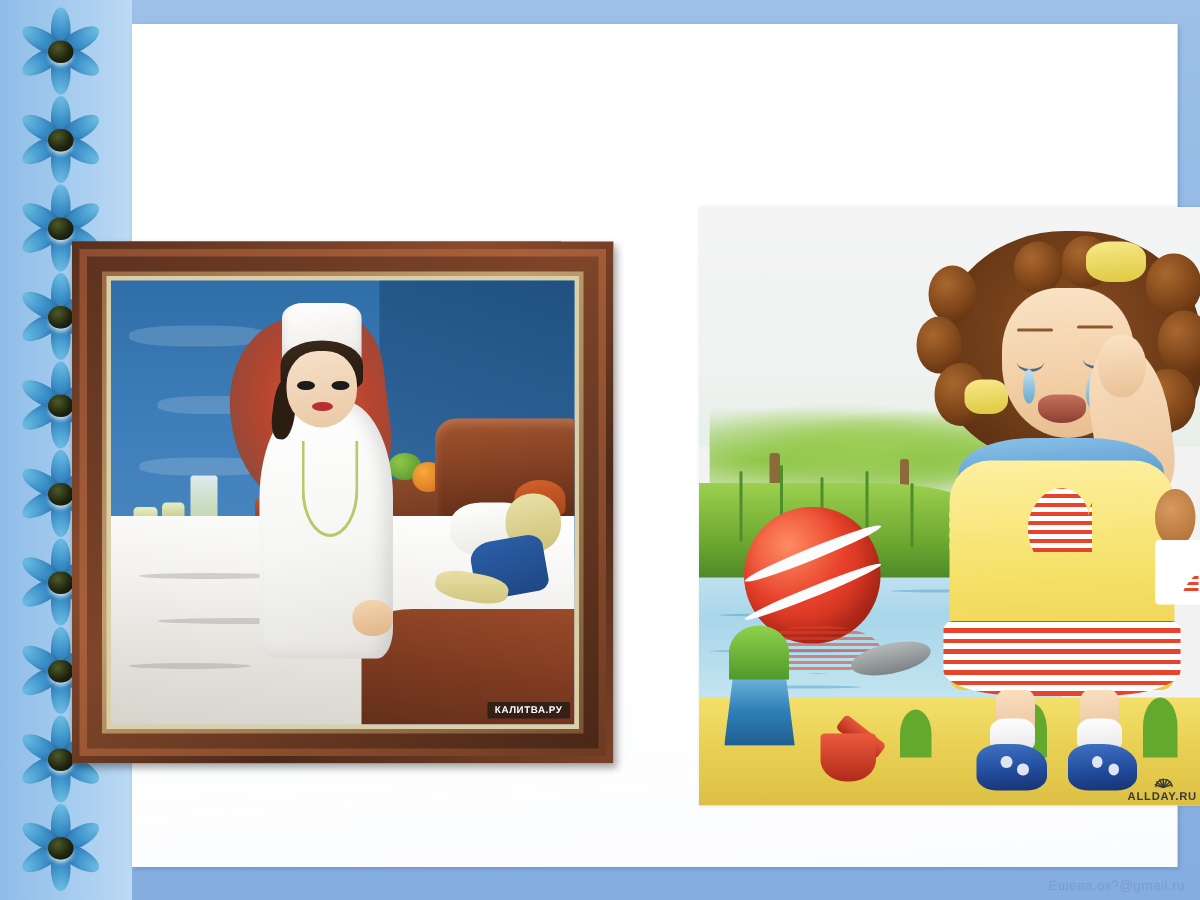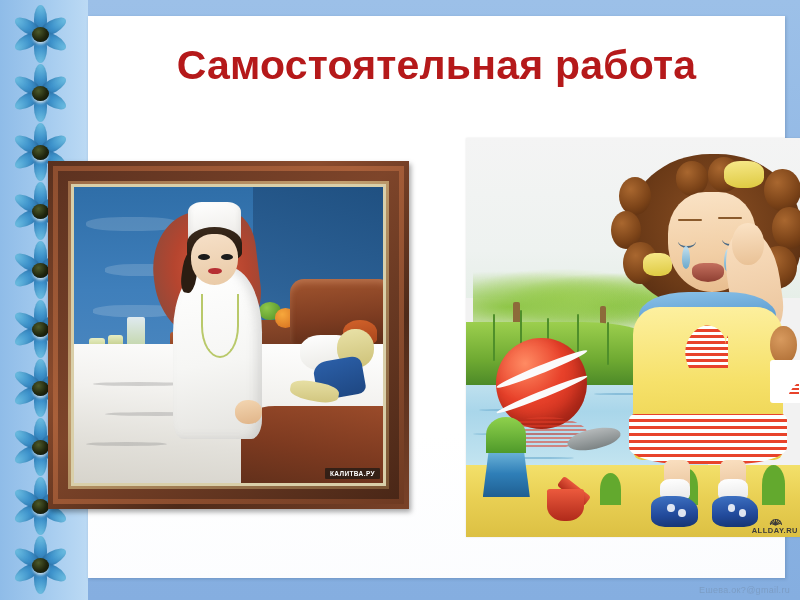--- a/index.html
+++ b/index.html
@@ -468,21 +468,20 @@
         <span class="petal" style="transform: rotate(120deg);"></span>
         <span class="petal" style="transform: rotate(180deg);"></span>
         <span class="petal" style="transform: rotate(240deg);"></span>
         <span class="petal" style="transform: rotate(300deg);"></span>
         <span class="fcenter"></span>
       </div>
     </div>
 
   <div id="content-panel"></div>
 
-  <div id="page-title">Самостоятельная работа</div>
 
   <div id="framed-painting">
     <div class="frame-l1"></div>
     <div class="frame-l2"></div>
     <div class="frame-l3"></div>
     <div class="frame-l4"></div>
     <div class="frame-mat"></div>
 
     <div id="painting-canvas">
       <div class="wall-dark"></div>

